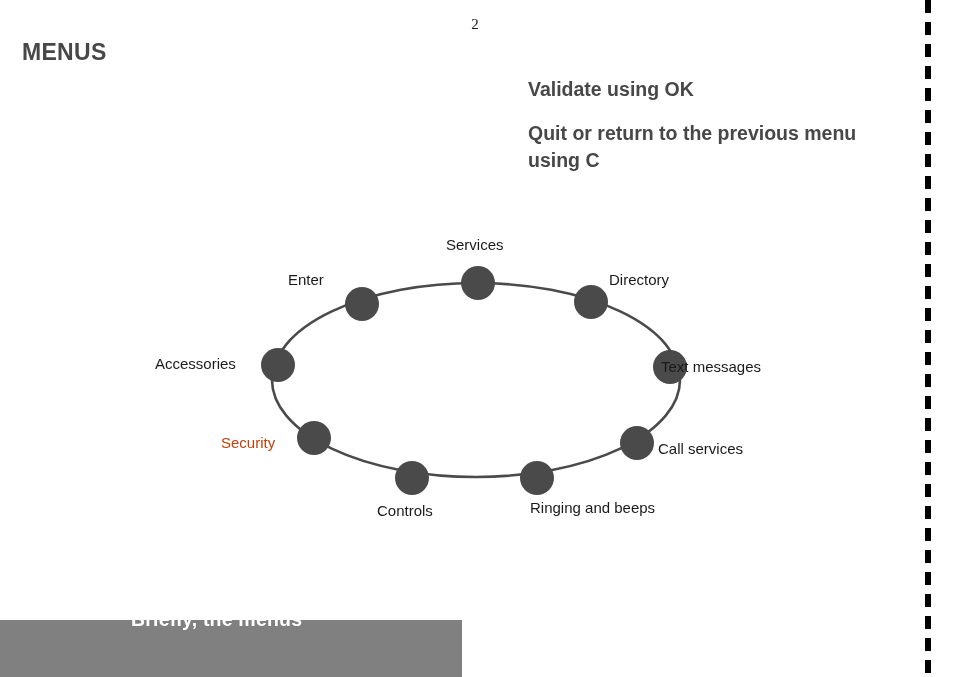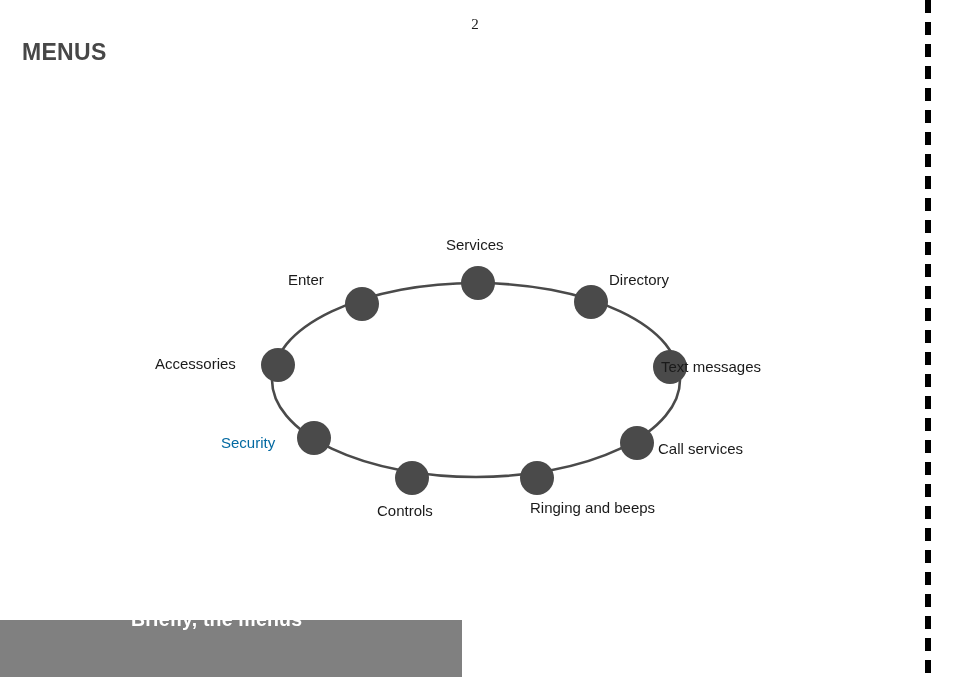--- a/index.html
+++ b/index.html
@@ -140,20 +140,24 @@
 </head>
 <body>
 
 <div id="slide">
 
   <div id="page-number">2</div>
 
   <div id="menus-heading">MENUS</div>
 
 
+  <div id="instr-right" class="instr-col">
+    <span class="instr-line">Validate using OK</span>
+    <span class="instr-line">Quit or return to the previous menu using C</span>
+  </div>
 
   <div id="diagram">
     <svg id="diagram-svg" width="954" height="620" viewBox="0 0 954 620" xmlns="http://www.w3.org/2000/svg">
       <ellipse id="ring-ellipse" cx="476" cy="380" rx="204" ry="97" fill="none" stroke="#4a4a4a" stroke-width="2.6"></ellipse>
       <g id="node-circles">
           <circle cx="478" cy="283" r="17" fill="#4a4a4a"></circle>
           <circle cx="591" cy="302" r="17" fill="#4a4a4a"></circle>
           <circle cx="670" cy="367" r="17" fill="#4a4a4a"></circle>
           <circle cx="637" cy="443" r="17" fill="#4a4a4a"></circle>
           <circle cx="537" cy="478" r="17" fill="#4a4a4a"></circle>
@@ -163,21 +167,21 @@
           <circle cx="362" cy="304" r="17" fill="#4a4a4a"></circle>
         </g>
     </svg>
     <div id="node-labels">
         <div class="node-label" style="left: 446px; top: 237px; color: rgb(26, 26, 26);">Services</div>
         <div class="node-label" style="left: 609px; top: 272px; color: rgb(26, 26, 26);">Directory</div>
         <div class="node-label" style="left: 661px; top: 359px; color: rgb(26, 26, 26);">Text messages</div>
         <div class="node-label" style="left: 658px; top: 441px; color: rgb(26, 26, 26);">Call services</div>
         <div class="node-label" style="left: 530px; top: 500px; color: rgb(26, 26, 26);">Ringing and beeps</div>
         <div class="node-label" style="left: 377px; top: 503px; color: rgb(26, 26, 26); text-align: center;">Controls</div>
-        <div class="node-label" style="left: 221px; top: 435px; color: #0369a1;">Security</div>
+        <div class="node-label" style="left: 221px; top: 435px; color: #c2410c;">Security</div>
         <div class="node-label" style="left: 155px; top: 356px; color: rgb(26, 26, 26);">Accessories</div>
         <div class="node-label" style="left: 288px; top: 272px; color: rgb(26, 26, 26);">Enter</div>
       </div>
   </div>
 
   <div id="footer-bar"></div>
   <div id="footer-title">Briefly, the menus</div>
 
   <div id="right-dashed-rule"></div>
 

